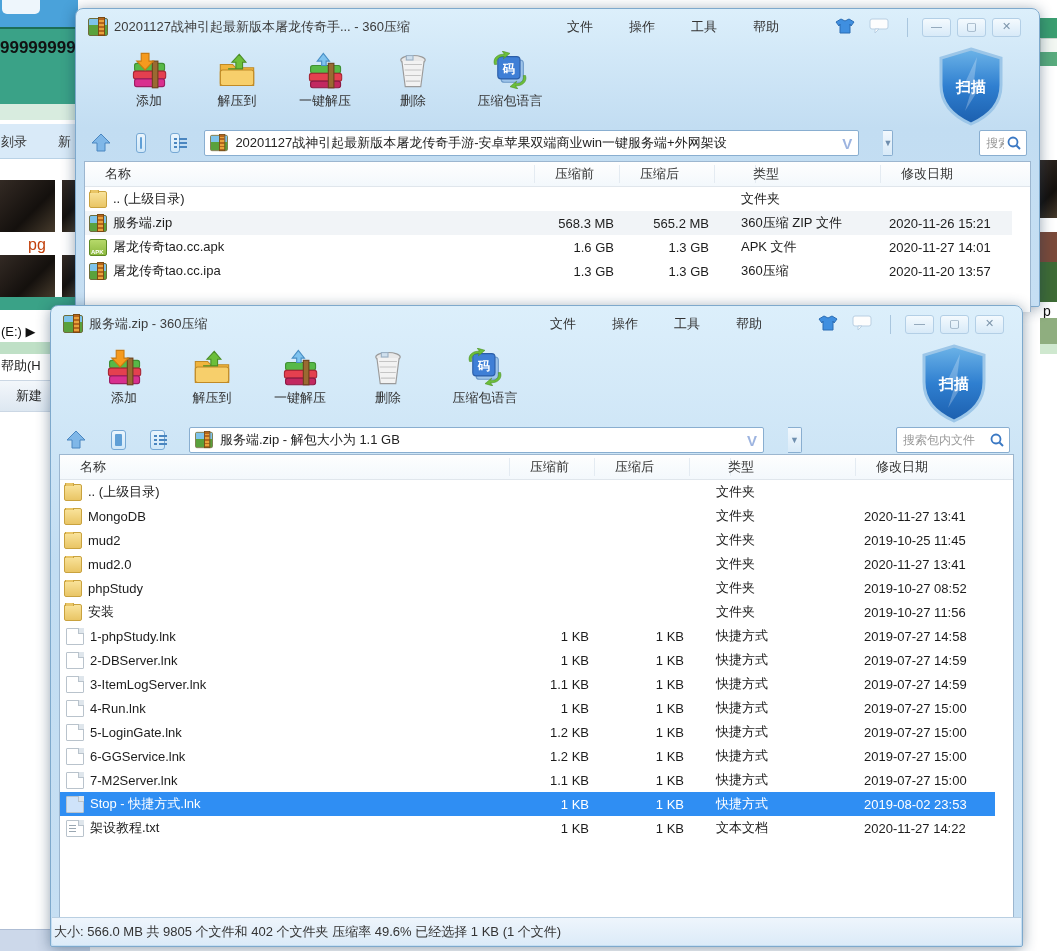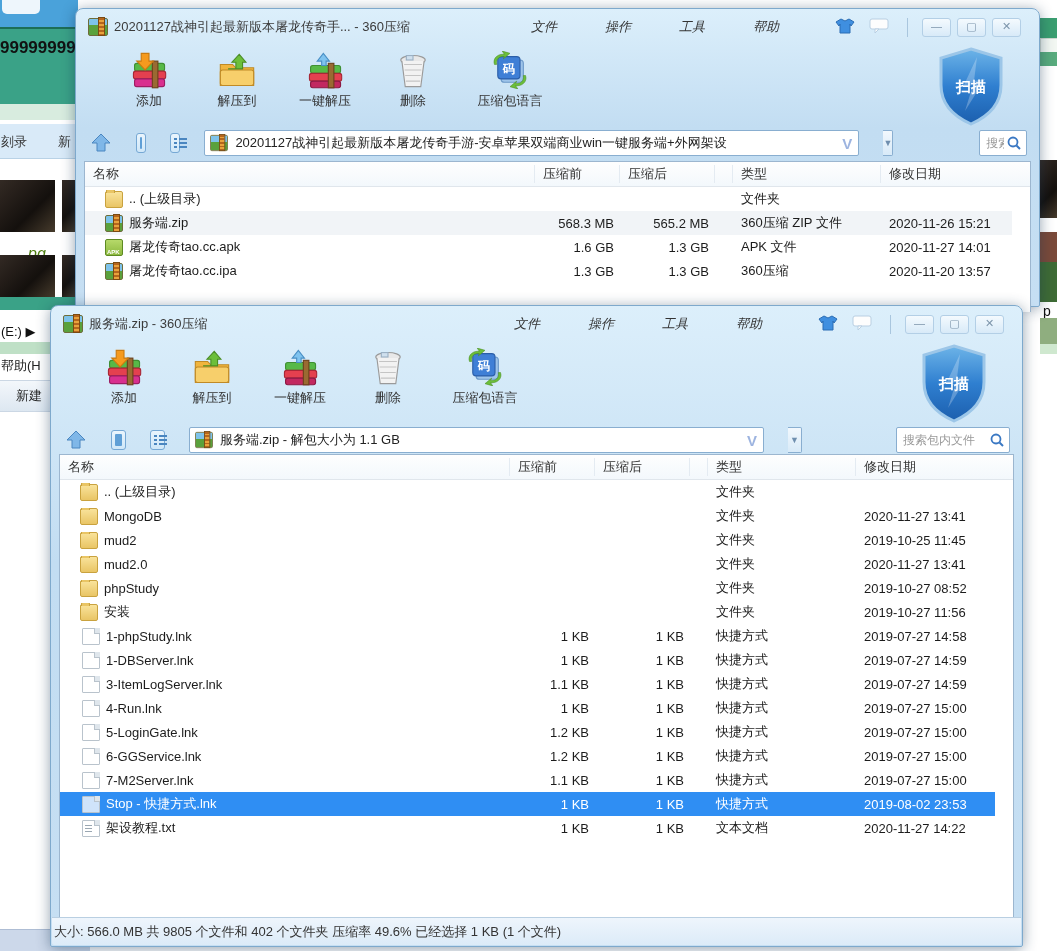--- a/index.html
+++ b/index.html
@@ -10,40 +10,40 @@
   
   .desk-blue{left:0;top:0;width:78px;height:27px;background:#4aa2da;}
   .desk-pill{left:2px;top:0;width:38px;height:14px;background:#eef6fc;border-radius:0 0 5px 5px;}
   .desk-green1{left:0;top:27px;width:78px;height:75px;background:#3aa287;border-top:2px solid #1d6e57;}
   .desk-greenlt{left:0;top:104px;width:78px;height:16px;background:#d8ecdf;}
   .desk-num{left:0;top:38px;width:78px;color:#111;font-size:17px;font-weight:bold;letter-spacing:0;}
   .desk-toolband{left:0;top:124px;width:78px;height:34px;background:#d9eaf8;border-bottom:1px solid #b9d2e6;color:#333;font-size:13px;}
   .desk-toolband .t1{position:absolute;left:1px;top:9px;}
   .desk-toolband .t2{position:absolute;left:58px;top:9px;}
   .thumb{background:linear-gradient(135deg,#332a24,#14100d 60%,#463b2c);}
-  .desk-pg{left:28px;top:245px;color:#4d7c0f;font-size:16px;font-style:italic;}
+  .desk-pg{left:28px;top:236px;color:#c2410c;font-size:16px;}
   .desk-drive{left:1px;top:324px;color:#111;font-size:13px;}
   .desk-greenrow{left:0;top:342px;width:78px;height:12px;background:#bfe0c6;}
   .desk-help{left:1px;top:357px;color:#222;font-size:13px;}
   .desk-menu{left:0;top:380px;width:78px;height:30px;background:linear-gradient(#f3f7fb,#dde7f1);border:1px solid #cbd7e4;border-left:none;}
   .desk-new{left:16px;top:387px;color:#222;font-size:13px;}
   .desk-bl{left:0;top:929px;width:90px;height:22px;background:#ccd8ea;border-top:1px solid #aebdd4;}
   .rs{left:1040px;width:17px;}
   .desk-p{left:1043px;top:303px;color:#111;font-size:14px;}
 
   
   .win{position:absolute;background:linear-gradient(#dceffb,#c2ddf2 40%,#c6dff3);
        border:1px solid #7ea9cc;border-radius:8px 8px 2px 2px;
        box-shadow:0 2px 14px rgba(20,50,80,.45);}
   .titlebar{display:flex;align-items:center;height:36px;padding:0 18px 0 12px;color:#3b3b3b;font-size:13px;}
   .appicon{width:18px;height:16px;margin-right:6px;position:relative;flex:0 0 18px;
     background:linear-gradient(#7ec3ea 0 40%,#5aa13c 40% 100%);border:1px solid #6d6d3a;border-radius:2px;}
   .appicon::after{content:"";position:absolute;right:2px;top:-2px;bottom:-1px;width:5px;
     background:repeating-linear-gradient(#b5651d 0 2px,#e8a23c 2px 4px);border:1px solid #7a4a12;}
-  .menus{display:flex;gap:12px;margin-left:auto;font-style:italic;}
+  .menus{display:flex;gap:0;margin-left:auto;}
   .menu{padding:4px 18px;cursor:default;color:#333;}
   .tb-icons{display:flex;align-items:center;gap:14px;margin:0 18px 0 38px;}
   .winbtns{display:flex;gap:6px;align-items:center;border-left:1px solid #a9c6de;padding-left:14px;}
   .wbtn{width:27px;height:17px;background:linear-gradient(#f4fafe,#d8eaf8);border:1px solid #b3cfe6;border-radius:3px;
         color:#7d95ab;font-size:11px;line-height:15px;text-align:center;}
   .toolbar{position:relative;display:flex;align-items:flex-start;gap:10px;padding:6px 0 4px 34px;height:72px;}
   .tbtn{display:flex;flex-direction:column;align-items:center;gap:3px;min-width:78px;color:#333;font-size:13px;}
   .tbtn svg{width:40px;height:38px;}
   .shield{position:absolute;top:0;right:30px;width:76px;height:84px;}
   .shield text{font-size:15px;font-weight:bold;fill:#fff;}
@@ -60,28 +60,28 @@
            color:#6f8faf;font-size:9px;text-align:center;line-height:24px;border-radius:0 2px 2px 0;}
   .searchbox{display:flex;align-items:center;height:24px;background:#fff;border:1px solid #89aed0;border-radius:2px;padding:0 4px;}
   .searchbox input{border:none;outline:none;width:100%;font-size:12px;color:#222;font-family:inherit;background:transparent;}
   .searchbox input::placeholder{color:#9a9a9a;opacity:1;}
   .mag svg{width:16px;height:16px;display:block;}
 
   
   .panel{position:absolute;left:8px;right:8px;background:#fff;border:1px solid #9cb6cf;border-bottom:none;overflow:hidden;}
   .lhead{display:grid;grid-template-columns:450px 85px 95px 18px 148px auto;height:24px;align-items:center;
          background:linear-gradient(#fefefe,#f3f8fc);border-bottom:1px solid #e0e6ec;color:#333;font-size:13px;}
-  .lhead .h{padding:0 8px;border-right:1px solid #e4ebf2;height:18px;line-height:18px;}
+  .lhead .h{padding:0 20px;border-right:1px solid #e4ebf2;height:18px;line-height:18px;}
   .lhead .h.last{border-right:none;}
   .row{display:grid;grid-template-columns:450px 85px 95px 18px 148px auto;height:24px;align-items:center;
        font-size:13px;color:#1c1c1c;margin-right:18px;}
   .row.shade{background:#f1f4f7;}
   .row.sel{background:#2f8ef3;color:#fff;}
   .cell{overflow:hidden;white-space:nowrap;}
-  .cell.name{display:flex;align-items:center;gap:6px;padding-left:20px;}
+  .cell.name{display:flex;align-items:center;gap:6px;padding-left:4px;}
   .cell.num{text-align:right;padding-right:6px;}
   .cell.type,.cell.date{padding-left:8px;}
 
   
   .ic{width:16px;height:15px;flex:0 0 16px;position:relative;display:inline-block;}
   .ic-folder,.ic-folder-up{background:linear-gradient(#f9e39b,#e9c565);border:1px solid #c9a23e;border-radius:2px;}
   .ic-folder::before,.ic-folder-up::before{content:"";position:absolute;top:-3px;left:0;width:7px;height:3px;
       background:#e9c565;border:1px solid #c9a23e;border-bottom:none;border-radius:2px 2px 0 0;}
   .ic-archive{background:linear-gradient(#7ec3ea 0 45%,#5aa13c 45% 100%);border:1px solid #6d6d3a;border-radius:2px;}
   .ic-archive::after{content:"";position:absolute;right:2px;top:-2px;bottom:-1px;width:5px;
@@ -504,21 +504,21 @@
           </div>
           <div class="cell num">1 KB</div>
           <div class="cell num">1 KB</div>
           <div class="cell "></div>
           <div class="cell type">快捷方式</div>
           <div class="cell date">2019-07-27 14:58</div>
         </div>
         <div class="row">
           <div class="cell name">
             <span class="ic ic-lnk"></span>
-            <span>1-DBServer.lnk</span>
+            <span>2-DBServer.lnk</span>
           </div>
           <div class="cell num">1 KB</div>
           <div class="cell num">1 KB</div>
           <div class="cell "></div>
           <div class="cell type">快捷方式</div>
           <div class="cell date">2019-07-27 14:59</div>
         </div>
         <div class="row">
           <div class="cell name">
             <span class="ic ic-lnk"></span>

